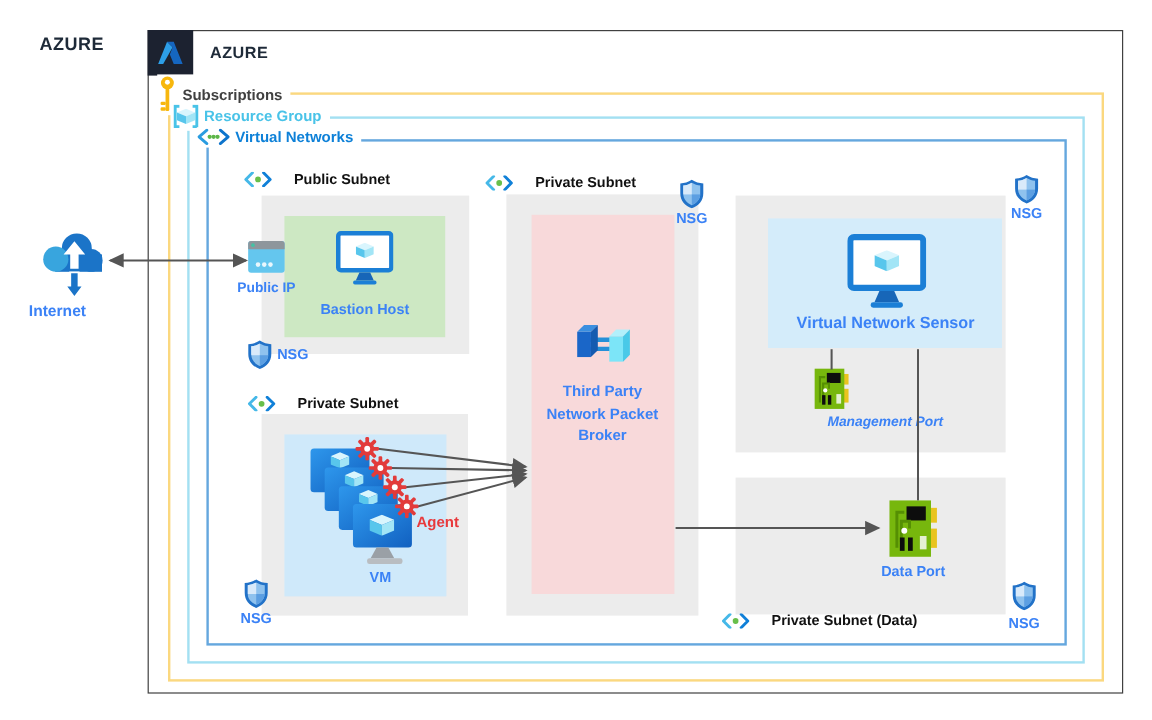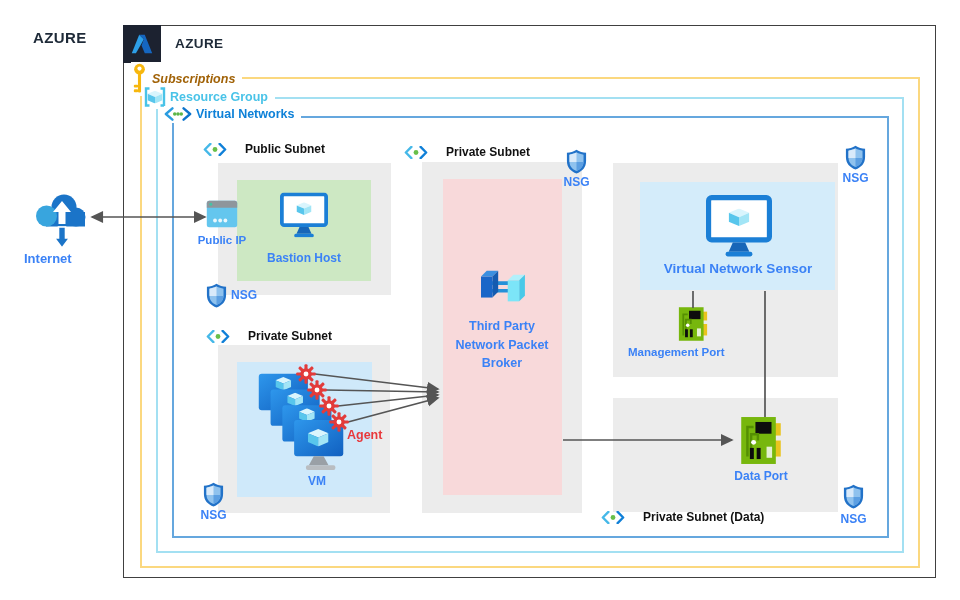--- a/index.html
+++ b/index.html
@@ -13,21 +13,21 @@
   .box-outer{position:absolute;left:123px;top:25px;width:813px;height:553px;border:1.5px solid #404040;box-sizing:border-box;}
   .logo{position:absolute;left:123px;top:25px;width:38px;height:38px;background:#1c2230;display:flex;align-items:center;justify-content:center;}
   .hdr-title{position:absolute;left:175px;top:36px;font-size:13.5px;font-weight:700;color:#1e2a38;letter-spacing:.4px;}
 
   
   .box-sub {position:absolute;left:140px;top:77px;width:780px;height:491px;border:2px solid #fbd87f;box-sizing:border-box;}
   .box-rg  {position:absolute;left:156px;top:97px;width:748px;height:456px;border:2px solid #a3e0f2;box-sizing:border-box;}
   .box-vnet{position:absolute;left:172px;top:116px;width:717px;height:422px;border:2px solid #65a7de;box-sizing:border-box;}
 
   .scope-lbl{position:absolute;display:flex;align-items:center;gap:4px;background:#fff;padding:1px 7px 2px 0;font-size:12.5px;font-weight:700;}
-  .lbl-sub {left:131px;top:62px;color:#a16207;font-style:italic;}
+  .lbl-sub {left:131px;top:62px;color:#404040;}
   .lbl-rg  {left:144px;top:86px;color:#49c3e8;}
   .lbl-vnet{left:164px;top:106px;color:#0e81d8;}
 
   
   .gray{position:absolute;background:#ececec;}
   .g-public{left:218px;top:163px;width:173px;height:132px;}
   .g-vm    {left:218px;top:345px;width:172px;height:168px;}
   .g-mid   {left:422px;top:162px;width:160px;height:351px;}
   .g-mgmt  {left:613px;top:163px;width:225px;height:214px;}
   .g-data  {left:613px;top:398px;width:225px;height:114px;}
@@ -53,21 +53,21 @@
   .bastion-icon{left:280px;top:192px;width:48px;height:46px;}
   .cap-bastion{left:263px;top:251px;width:82px;text-align:center;font-size:12px;}
   .vm-stack{left:254px;top:362px;width:96px;height:112px;}
   .cap-vm{left:297px;top:474px;width:40px;text-align:center;font-size:12px;}
   .cap-agent{left:347px;top:428px;font-size:12.5px;color:#e8393c;}
   .broker-icon{left:479px;top:267px;width:46px;height:42px;}
   .cap-broker{left:432px;top:317px;width:140px;text-align:center;font-size:12.5px;line-height:18.5px;}
   .sensor-icon{left:706px;top:194px;width:66px;height:64px;}
   .cap-sensor{left:642px;top:261px;width:192px;text-align:center;font-size:13.5px;}
   .mgmtport-icon{left:678px;top:306px;width:30px;height:36px;}
-  .cap-mgmtport{left:628px;top:346px;width:130px;text-align:left;font-size:11.5px;}
+  .cap-mgmtport{left:656px;top:346px;width:130px;text-align:right;font-size:11.5px;font-style:italic;}
   .dataport-icon{left:740px;top:415px;width:42px;height:51px;}
   .cap-dataport{left:711px;top:469px;width:100px;text-align:center;font-size:12px;}
 
   .nsg-icon{position:absolute;width:21px;height:25px;}
   .nsg1i{left:206px;top:283px;} .nsg1t{left:231px;top:288px;font-size:12px;}
   .nsg2i{left:203px;top:482px;} .nsg2t{left:196px;top:508px;width:35px;text-align:center;font-size:12px;}
   .nsg3i{left:566px;top:149px;} .nsg3t{left:560px;top:175px;width:33px;text-align:center;font-size:12px;}
   .nsg4i{left:845px;top:145px;} .nsg4t{left:839px;top:171px;width:33px;text-align:center;font-size:12px;}
   .nsg5i{left:843px;top:484px;} .nsg5t{left:837px;top:512px;width:33px;text-align:center;font-size:12px;}
 

